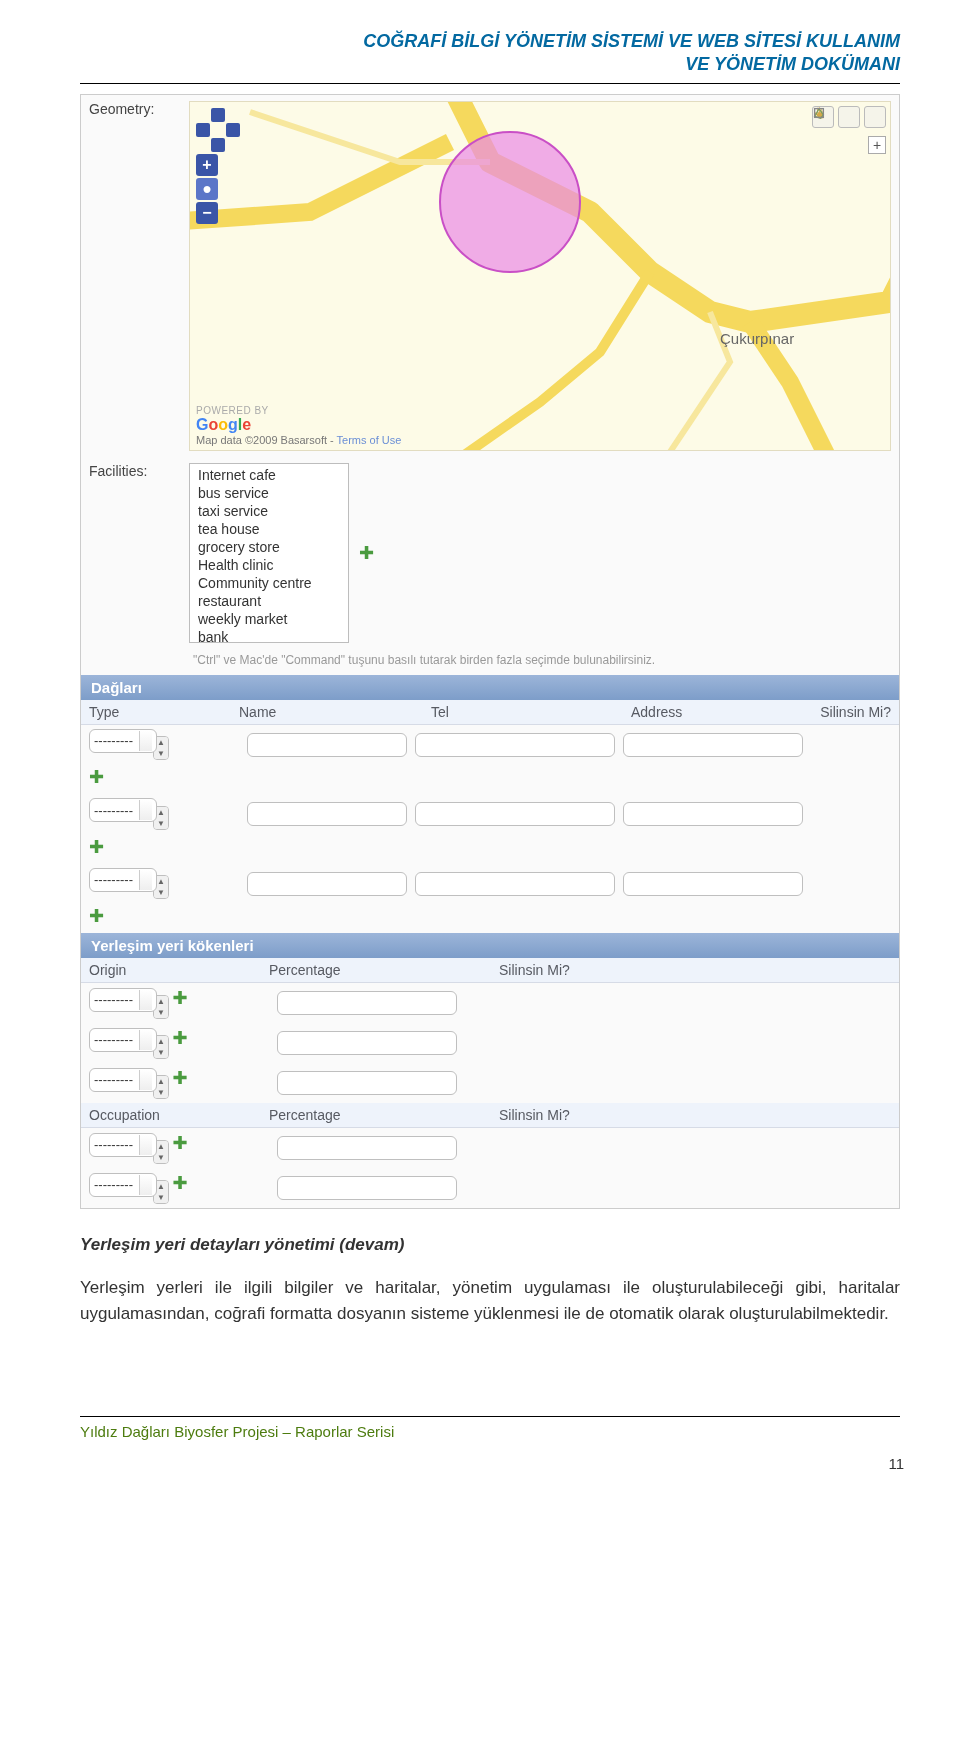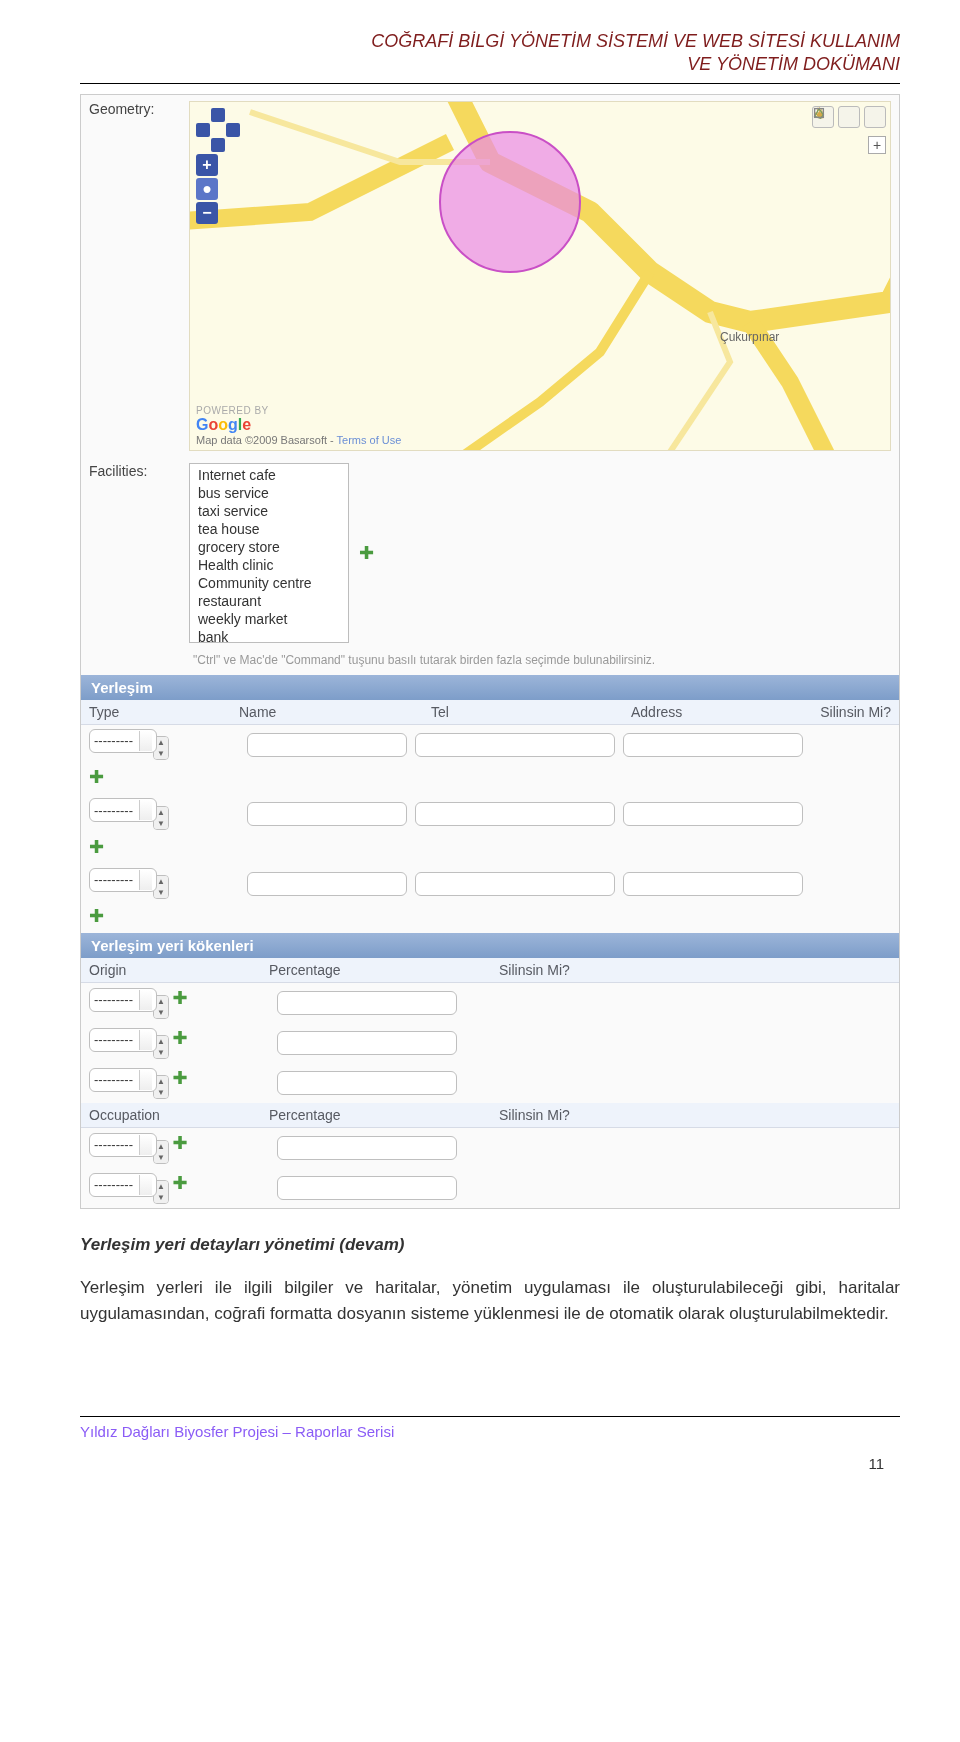--- a/index.html
+++ b/index.html
@@ -1,29 +1,29 @@
 <!DOCTYPE html>
 <html><head>
 <meta charset="utf-8">
 <style>
   * { box-sizing: border-box; margin: 0; padding: 0; }
   body { width: 960px; margin: 0 auto; background: #fff; font-family: Arial, Helvetica, sans-serif; color: #333; }
   .page { padding: 30px 60px 40px 80px; position: relative; }
-  .doc-header { text-align: right; color: #7f1d1d; font-weight: normal; font-style: italic; font-size: 18px; line-height: 1.3; margin-bottom: 6px; margin-left: 120px; }
+  .doc-header { text-align: right; color: #0369a1; font-weight: bold; font-style: italic; font-size: 18px; line-height: 1.3; margin-bottom: 6px; margin-left: 120px; }
   .rule { border: 0; border-top: 1px solid #000; margin: 4px 0 10px 0; }
 
   .screenshot { border: 1px solid #ccc; background: #fafafa; font-family: "Lucida Grande", Arial, sans-serif; font-size: 13px; }
   .row { display: flex; align-items: flex-start; padding: 6px 8px; }
   .row-label { width: 100px; color: #444; font-size: 14px; }
   .row-body { flex: 1; }
 
   
   .map-box { position: relative; height: 350px; background: #fdfbe7; border: 1px solid #e2dcc0; overflow: hidden; }
   .map-box svg { position: absolute; inset: 0; width: 100%; height: 100%; }
-  .map-label { position: absolute; font-size: 12px; color: #666; }
+  .map-label { position: absolute; font-size: 15px; color: #666; }
   .map-controls { position: absolute; top: 6px; left: 6px; display: flex; flex-direction: column; gap: 2px; }
   .ctrl { width: 22px; height: 22px; background: #3a55a7; border-radius: 3px; display: flex; align-items: center; justify-content: center; color: #fff; font-size: 16px; font-weight: bold; cursor: pointer; }
   .pan-cross { width: 44px; height: 44px; position: relative; }
   .pan-cross .arrow { position: absolute; width: 14px; height: 14px; background: #3a55a7; border-radius: 2px; }
   .pan-cross .up { top: 0; left: 15px; }
   .pan-cross .down { bottom: 0; left: 15px; }
   .pan-cross .left { left: 0; top: 15px; }
   .pan-cross .right { right: 0; top: 15px; }
   .map-tools-right { position: absolute; top: 4px; right: 4px; display: flex; gap: 4px; }
   .tool { width: 22px; height: 22px; border: 1px solid #bbb; background: #f5f4ea; border-radius: 3px; cursor: pointer; display:flex; align-items:center; justify-content:center; }
@@ -53,22 +53,22 @@
   .txt { border: 1px solid #bfbfbf; border-radius: 6px; height: 24px; background: #fff; width: 100%; padding: 0 6px; }
   .col-type{width:150px}.col-name{flex:1}.col-tel{width:200px}.col-addr{width:180px}.col-del{width:80px;text-align:right}
   .col-origin{width:180px}.col-perc{width:230px}.col-sil{flex:1}
   .add-line { padding: 2px 8px 6px 8px; }
 
   
   .caption { text-align: left; font-style: italic; font-size: 17px; margin: 26px 0 20px 0; font-weight: bold; }
   .para { font-size: 17px; text-align: justify; line-height: 1.5; margin: 0 0 90px 0; }
 
   .footer-rule { border: 0; border-top: 1px solid #000; margin-top: 10px; }
-  .doc-footer { display:flex; justify-content:space-between; font-size:15px; color:#8b5cf6; margin-top:6px; }
-  .page-num { position: absolute; bottom: 8px; right: 76px; font-size: 15px; }
+  .doc-footer { display:flex; justify-content:space-between; font-size:15px; color:#4d7c0f; margin-top:6px; }
+  .page-num { position: absolute; bottom: 8px; right: 56px; font-size: 15px; }
 </style>
 </head>
 <body>
 
 <div class="page">
   <div class="doc-header">
     <div>COĞRAFİ BİLGİ YÖNETİM SİSTEMİ VE WEB SİTESİ KULLANIM</div>
     <div>VE YÖNETİM DOKÜMANI</div>
   </div>
   <hr class="rule">
@@ -143,21 +143,21 @@
           <div class="opt">Community centre</div>
           <div class="opt">restaurant</div>
           <div class="opt">weekly market</div>
           <div class="opt">bank</div>
         </div>
         <span class="plus-icon">✚</span>
       </div>
     </div>
     <div class="hint">"Ctrl" ve Mac'de "Command" tuşunu basılı tutarak birden fazla seçimde bulunabilirsiniz.</div>
 
-    <div class="sec-head">Yerleşim</div>
+    <div class="sec-head">Dağları</div>
     <div class="tbl-head">
       <div class="col-type">Type</div>
       <div class="col-name">Name</div>
       <div class="col-tel">Tel</div>
       <div class="col-addr">Address</div>
       <div class="col-del">Silinsin Mi?</div>
     </div>
     <div class="tbl-row">
       <div class="col-type"><span class="sel">---------</span><span class="stepper">
             <div>▲</div>

